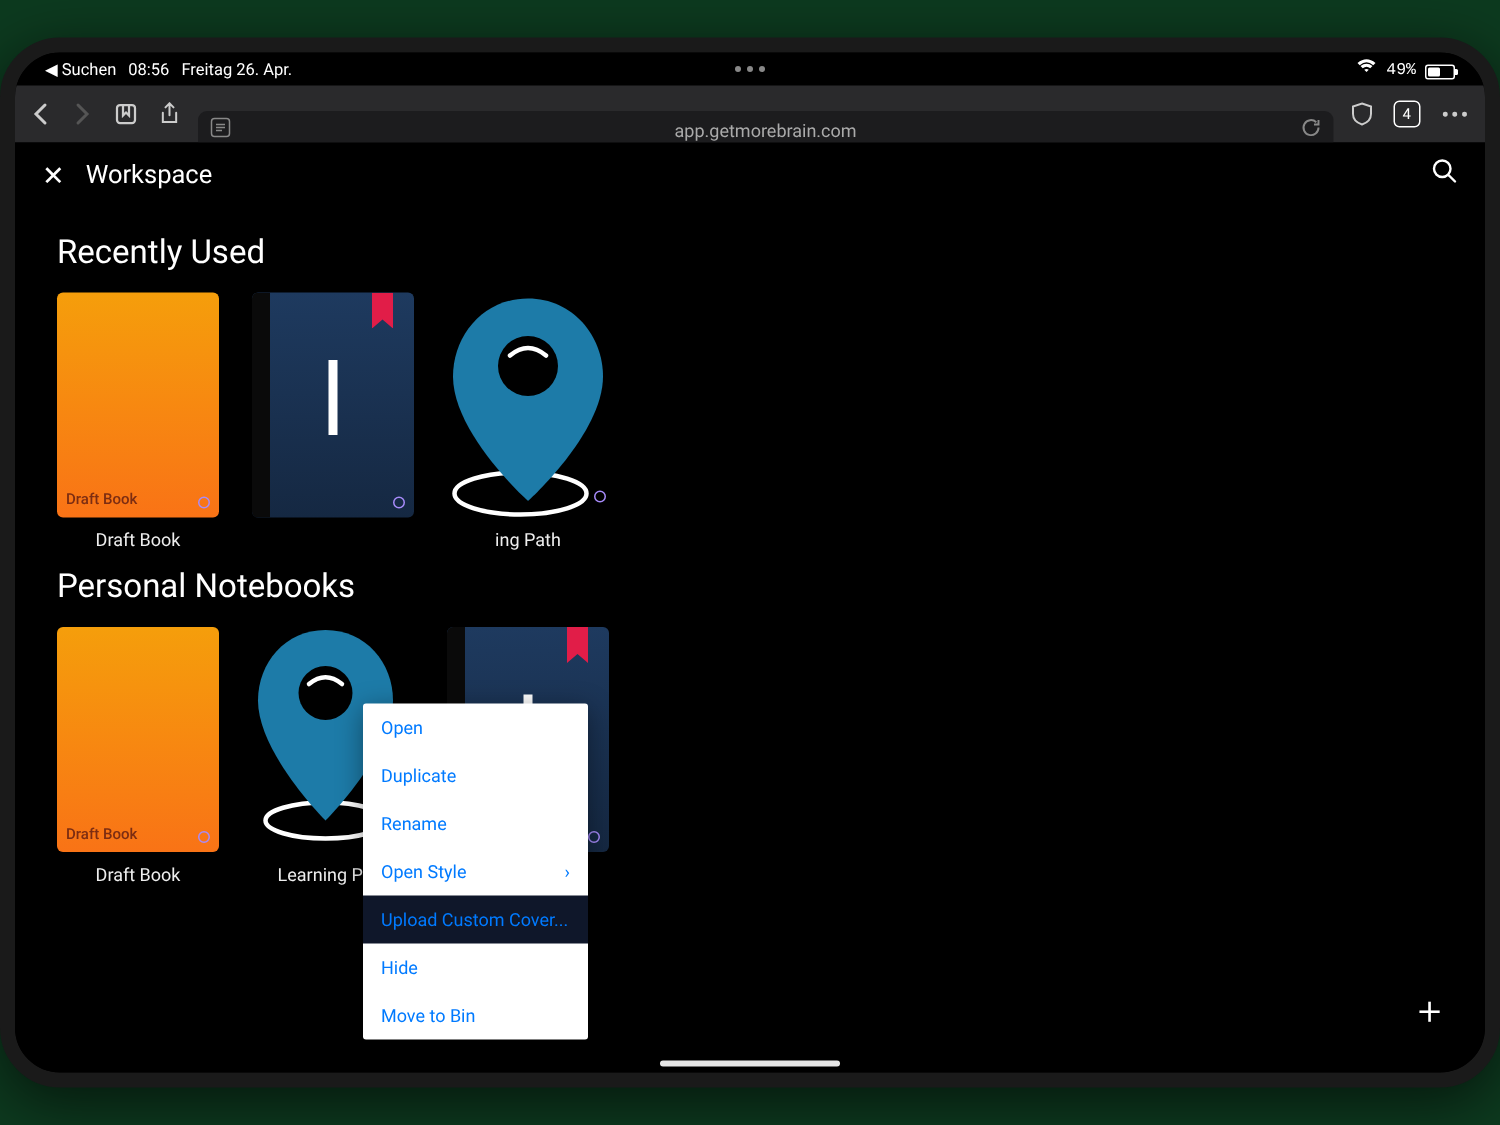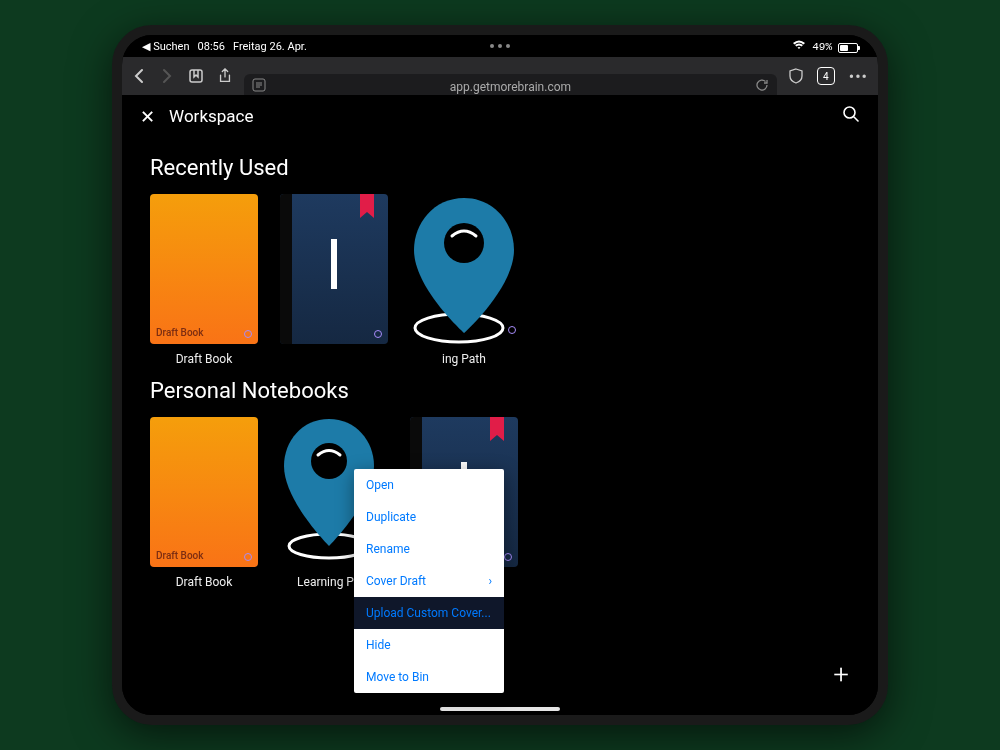--- a/index.html
+++ b/index.html
@@ -7,21 +7,21 @@
     background: #0d3a1f;
     font-family: -apple-system, BlinkMacSystemFont, "Segoe UI", Roboto, Helvetica, Arial, sans-serif;
     width: 1000px;
     height: 750px;
     overflow: hidden;
     display: flex;
     align-items: center;
     justify-content: center;
   }
   .ipad-frame {
-    width: 776px;
+    width: 1000px;
     height: 700px;
     background: #000;
     border-radius: 40px;
     border: 10px solid #1a1a1a;
     box-shadow: 0 10px 40px rgba(0,0,0,0.6);
     position: relative;
     overflow: hidden;
   }
   .status-bar {
     height: 22px;
@@ -332,21 +332,21 @@
           <div class="book-title">Irenes Journal</div>
         </div>
       </div>
     </div>
 
     <div class="context-menu">
       <div class="menu-item">Open</div>
       <div class="menu-item">Duplicate</div>
       <div class="menu-item">Rename</div>
       <div class="menu-item">
-        <span>Cover Draft</span>
+        <span>Open Style</span>
         <span class="chevron">›</span>
       </div>
       <div class="menu-item highlighted">Upload Custom Cover...</div>
       <div class="menu-item">Hide</div>
       <div class="menu-item">Move to Bin</div>
     </div>
 
     <div class="fab">＋</div>
     <div class="home-indicator"></div>
   </div>

